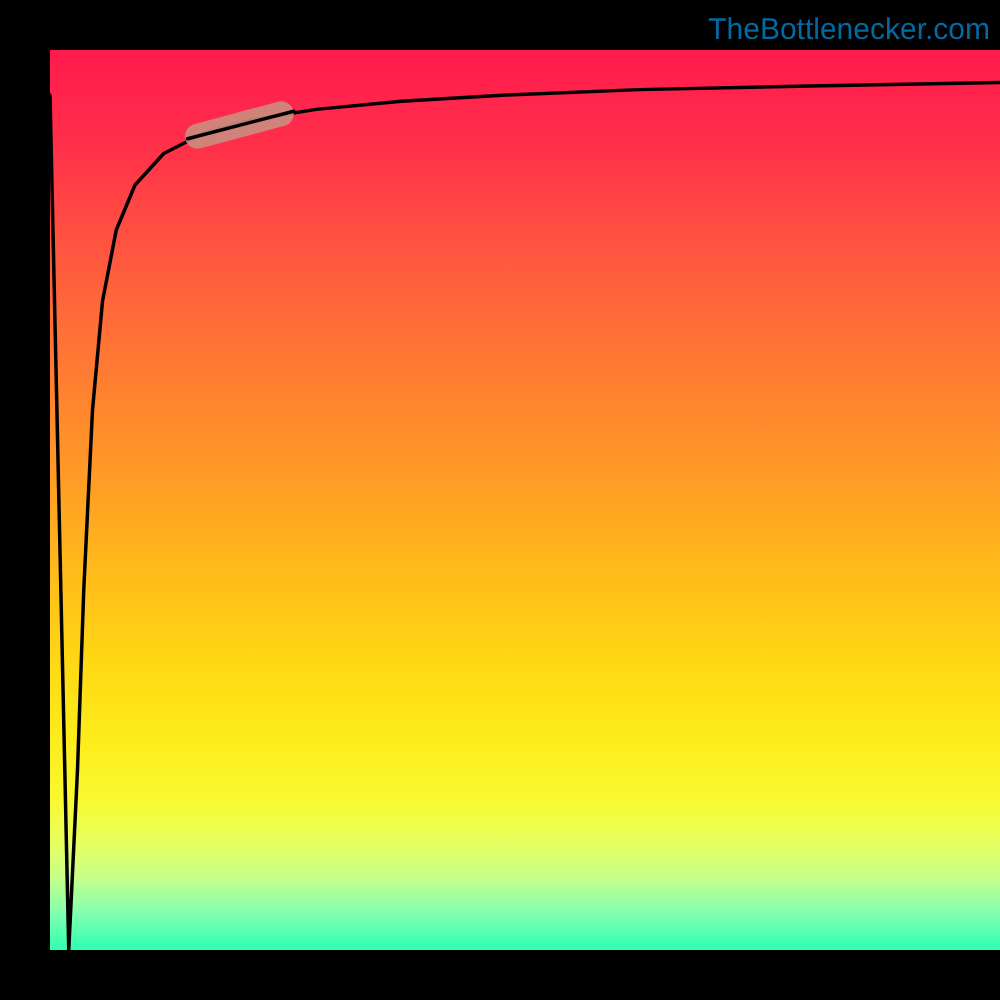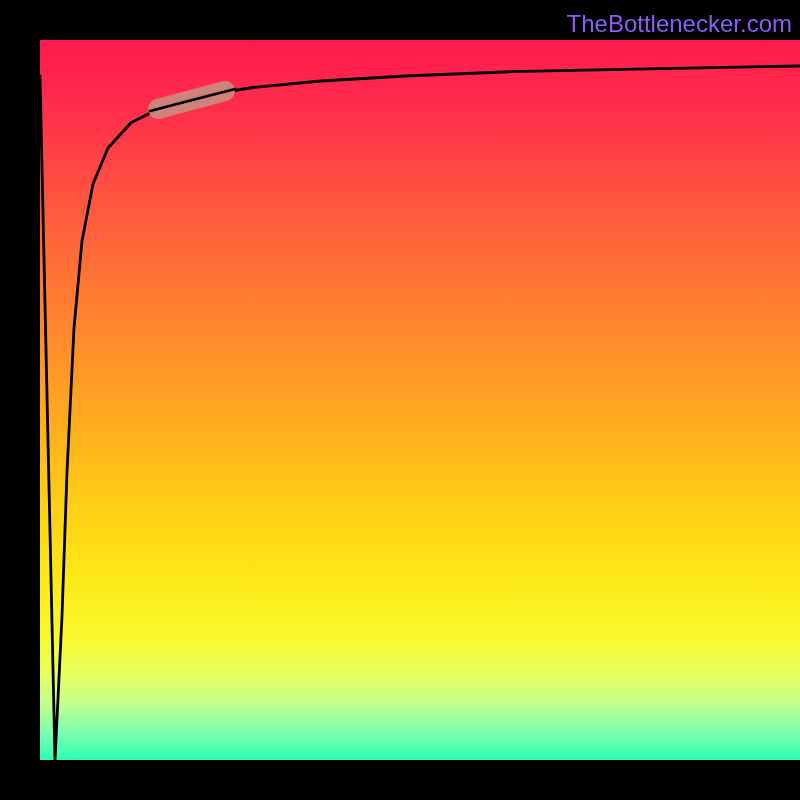--- a/index.html
+++ b/index.html
@@ -47,21 +47,21 @@
       position: absolute;
       top: 0;
       left: 0;
       width: 760px;
       height: 720px;
     }
     .attribution {
       position: absolute;
       top: 10px;
       right: 8px;
-      color: #8b5cf6;
+      color: #0369a1;
       font-size: 24px;
       font-weight: 500;
     }
     .bottom-border {
       position: absolute;
       bottom: 0;
       left: 0;
       width: 800px;
       height: 40px;
       background: #000;

